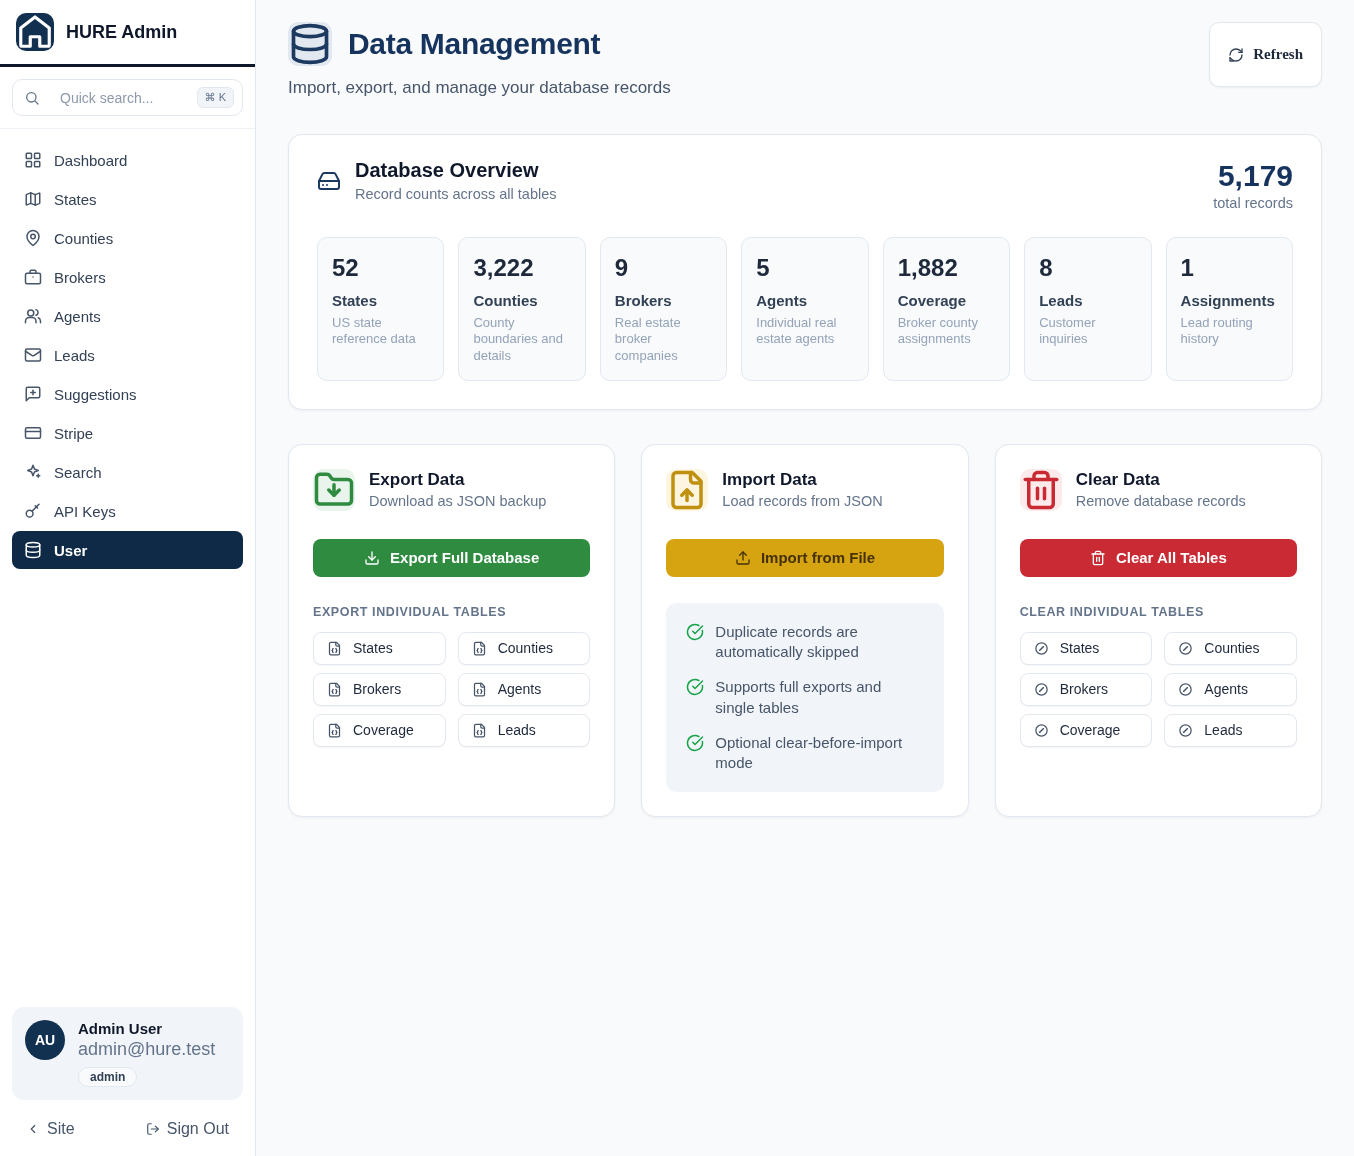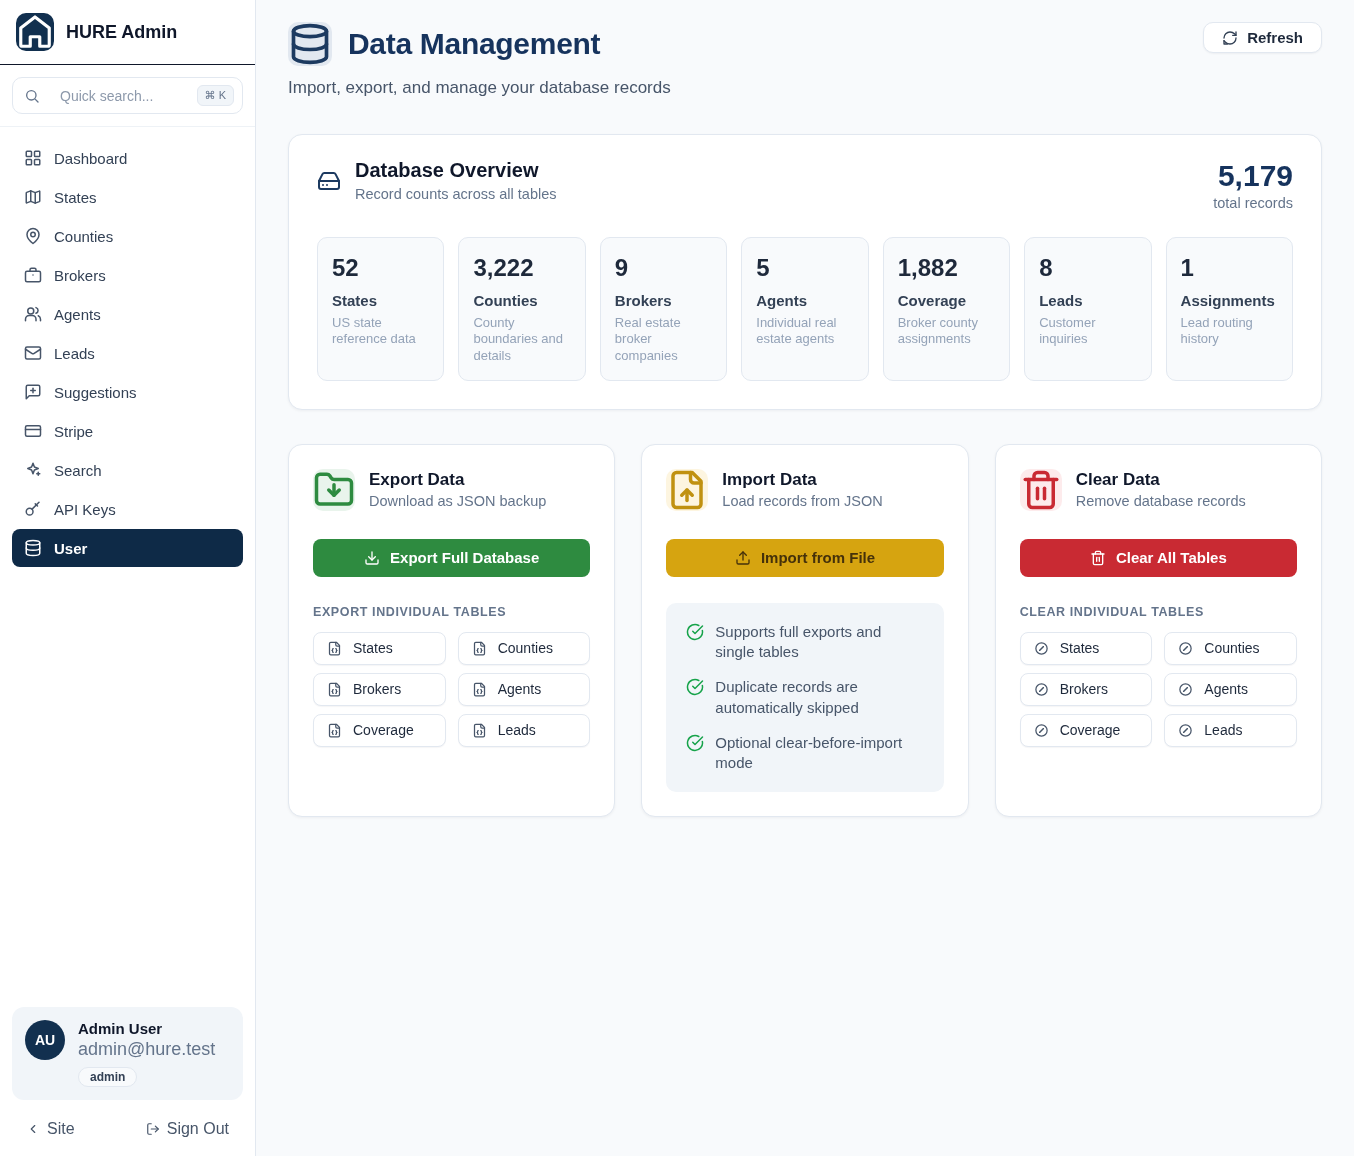--- a/index.html
+++ b/index.html
@@ -9,21 +9,21 @@
     --border:#e2e8f0; --muted:#64748b; --faint:#94a3b8; --text:#1e293b; --bg:#f8fafc;
   }
   *{box-sizing:border-box;margin:0;padding:0}
   body{width:1354px;height:1156px;overflow:hidden;background:var(--bg);
        font-family:"Liberation Sans",sans-serif;color:var(--text)}
   .app{display:flex;width:1354px;height:1156px}
 
   
   .sidebar{width:256px;min-width:256px;background:#fff;border-right:1px solid var(--border);
            display:flex;flex-direction:column}
-  .brand{display:flex;align-items:center;gap:12px;padding:13px 16px;border-bottom:1px solid #0f172a}
+  .brand{display:flex;align-items:center;gap:12px;padding:13px 16px;border-bottom:3px solid #0f172a}
   .brand-logo{width:38px;height:38px;border-radius:10px;background:#12304f;color:#fff;
               display:flex;align-items:center;justify-content:center}
   .brand-logo svg{width:18px;height:18px}
   .brand-name{font-size:18px;font-weight:700;color:#0f172a}
   .search-wrap{padding:12px;border-bottom:1px solid #eef2f6}
   .search-box{display:flex;align-items:center;gap:20px;height:37px;padding:0 8px 0 11px;
               border:1px solid var(--border);border-radius:10px;background:#fff}
   .search-box .icon{width:16px;height:16px;color:var(--muted);flex:none}
   .search-box input{border:none;outline:none;flex:1;min-width:0;font-size:14px;
                     font-family:"Liberation Sans",sans-serif;color:#0f172a;background:transparent}
@@ -50,24 +50,24 @@
 
   
   .main{flex:1;padding:22px 32px;overflow:hidden}
   .page-header{display:flex;justify-content:space-between;align-items:flex-start}
   .title-row{display:flex;align-items:center;gap:16px}
   .title-icon{width:44px;height:44px;border-radius:10px;background:#e2e8f0;color:#1c3a60;
               display:flex;align-items:center;justify-content:center}
   .title-icon svg{width:23px;height:23px}
   .page-title{font-size:30px;font-weight:800;color:var(--navy-bright);letter-spacing:-.3px}
   .page-sub{margin-top:12px;font-size:17px;color:#475569}
-  .btn-refresh{display:flex;align-items:center;gap:9px;padding:6px 18px;background:#fff;
+  .btn-refresh{display:flex;align-items:center;gap:9px;padding:23px 18px;background:#fff;
                border:1px solid var(--border);border-radius:10px;font-size:15px;font-weight:600;
                color:#1e293b;cursor:pointer;box-shadow:0 1px 2px rgba(16,24,40,.05);
-               font-family:Liberation Sans, sans-serif}
+               font-family:Liberation Serif, serif}
   .btn-refresh .icon{width:16px;height:16px;color:#334155}
 
   .card{background:#fff;border:1px solid var(--border);border-radius:14px;
         box-shadow:0 1px 3px rgba(16,24,40,.05)}
   .overview{margin-top:36px;padding:24px 28px 28px}
   .overview-head{display:flex;justify-content:space-between;align-items:flex-start}
   .overview-left{display:flex;align-items:center;gap:14px}
   .overview-left .icon{width:24px;height:24px;color:#1c3a60;flex:none}
   .overview-title{font-size:20px;font-weight:700;color:#0f172a}
   .overview-sub{font-size:14.5px;color:var(--muted);margin-top:4px}
@@ -532,31 +532,31 @@
         </button>
         <div class="notes-panel">
 
             <div class="note">
               <span class="icon">
                 <svg viewBox="0 0 24 24" fill="none" stroke="currentColor" stroke-width="2" stroke-linecap="round" stroke-linejoin="round">
                   <path d="M21.8 10A10 10 0 1 1 17 3.34"></path>
                   <path d="m9 11 3 3L22 4"></path>
                 </svg>
               </span>
-              <span class="note-text">Supports full exports and single tables</span>
+              <span class="note-text">Duplicate records are automatically skipped</span>
             </div>
 
             <div class="note">
               <span class="icon">
                 <svg viewBox="0 0 24 24" fill="none" stroke="currentColor" stroke-width="2" stroke-linecap="round" stroke-linejoin="round">
                   <path d="M21.8 10A10 10 0 1 1 17 3.34"></path>
                   <path d="m9 11 3 3L22 4"></path>
                 </svg>
               </span>
-              <span class="note-text">Duplicate records are automatically skipped</span>
+              <span class="note-text">Supports full exports and single tables</span>
             </div>
 
             <div class="note">
               <span class="icon">
                 <svg viewBox="0 0 24 24" fill="none" stroke="currentColor" stroke-width="2" stroke-linecap="round" stroke-linejoin="round">
                   <path d="M21.8 10A10 10 0 1 1 17 3.34"></path>
                   <path d="m9 11 3 3L22 4"></path>
                 </svg>
               </span>
               <span class="note-text">Optional clear-before-import mode</span>

